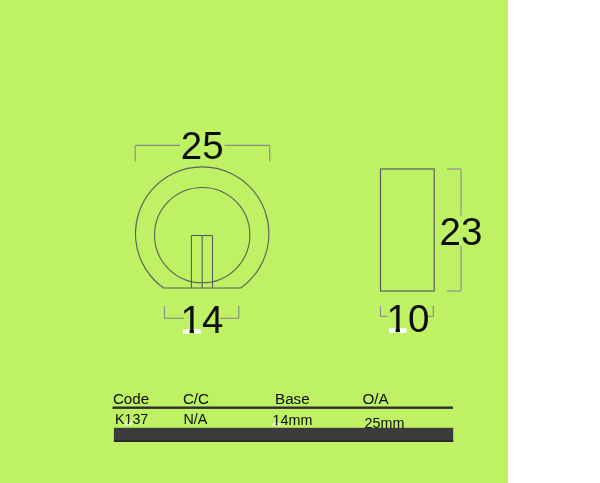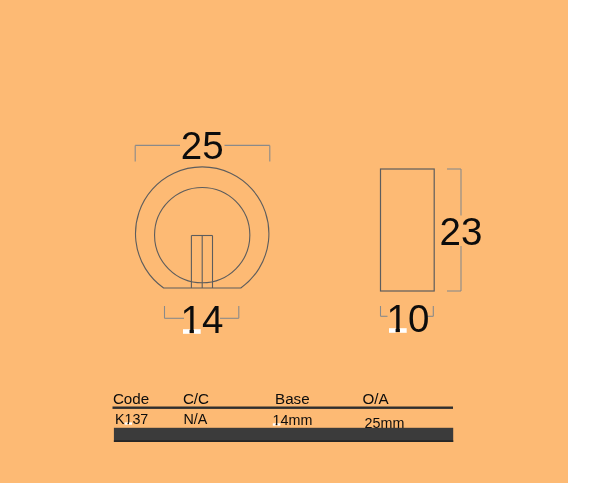--- a/index.html
+++ b/index.html
@@ -1,16 +1,16 @@
 <!DOCTYPE html>
 <html><head>
 <meta charset="utf-8">
 <style>
   html,body{margin:0;padding:0;background:#ffffff;}
-  .page{position:relative;width:568px;height:483px;background:#fdba74;overflow:hidden;}
+  .page{position:relative;width:508px;height:483px;background:#bef264;overflow:hidden;}
   svg{position:absolute;left:0;top:0;}
   text{font-family:"Liberation Sans", sans-serif;fill:#0c0c0c;}
   .dim{font-size:38.5px;}
   .tbl{font-size:15.2px;}
   .tbd{font-size:14.3px;}
 </style>
 </head>
 <body>
 <div class="page">
 <svg width="600" height="483" viewBox="0 0 600 483">

